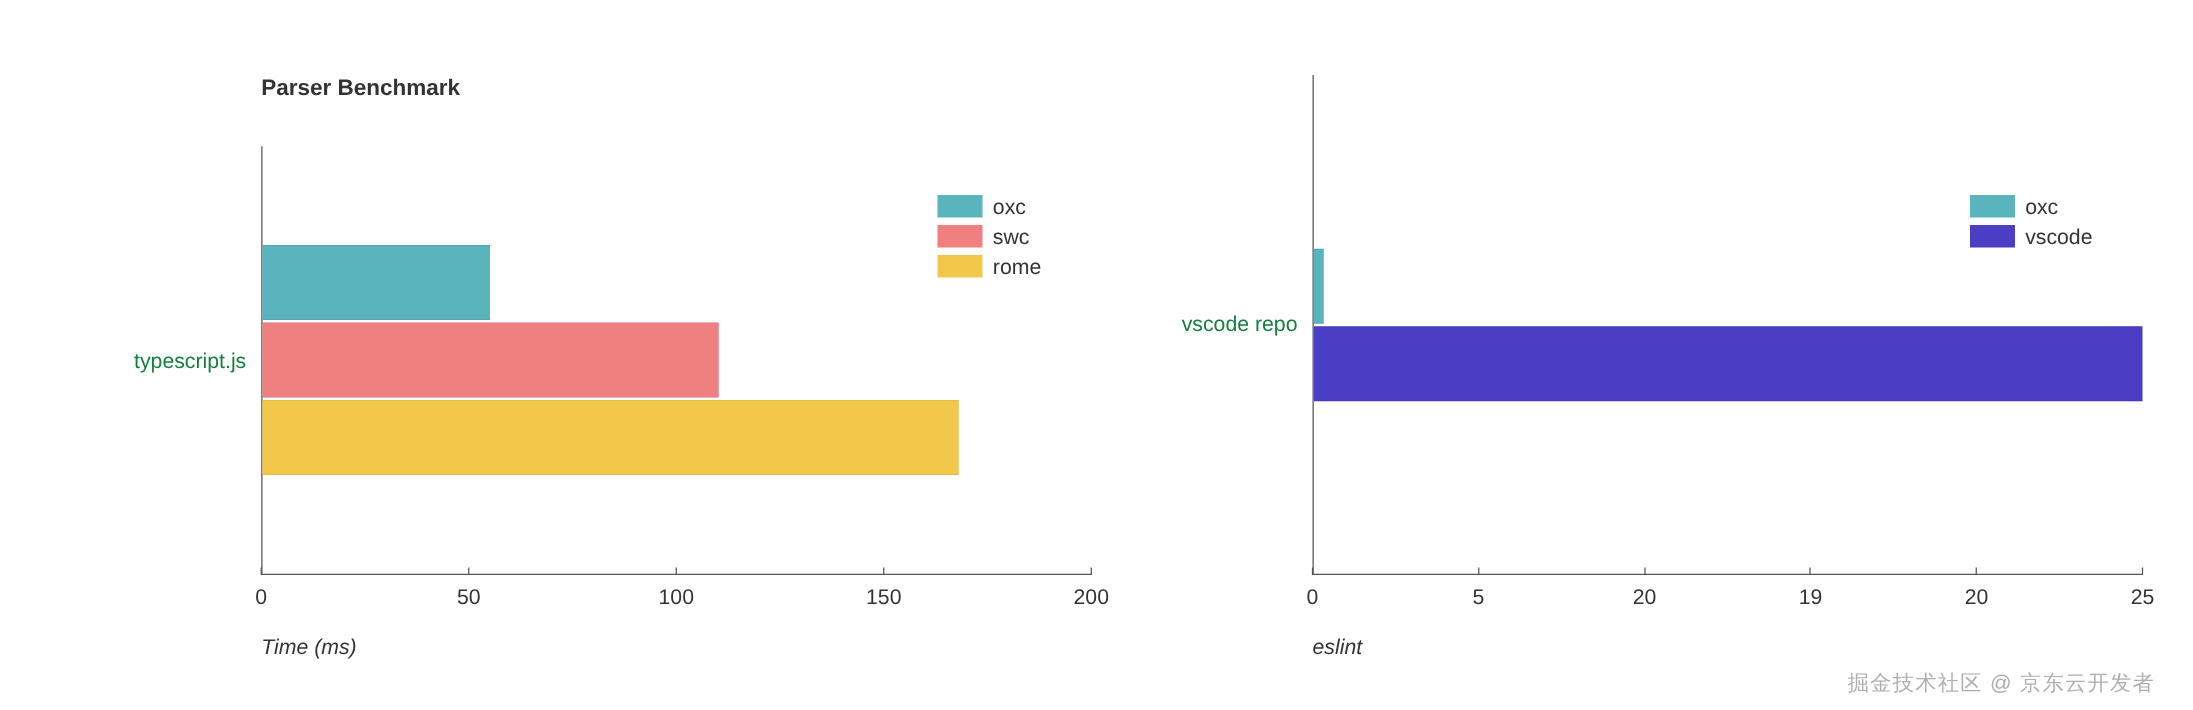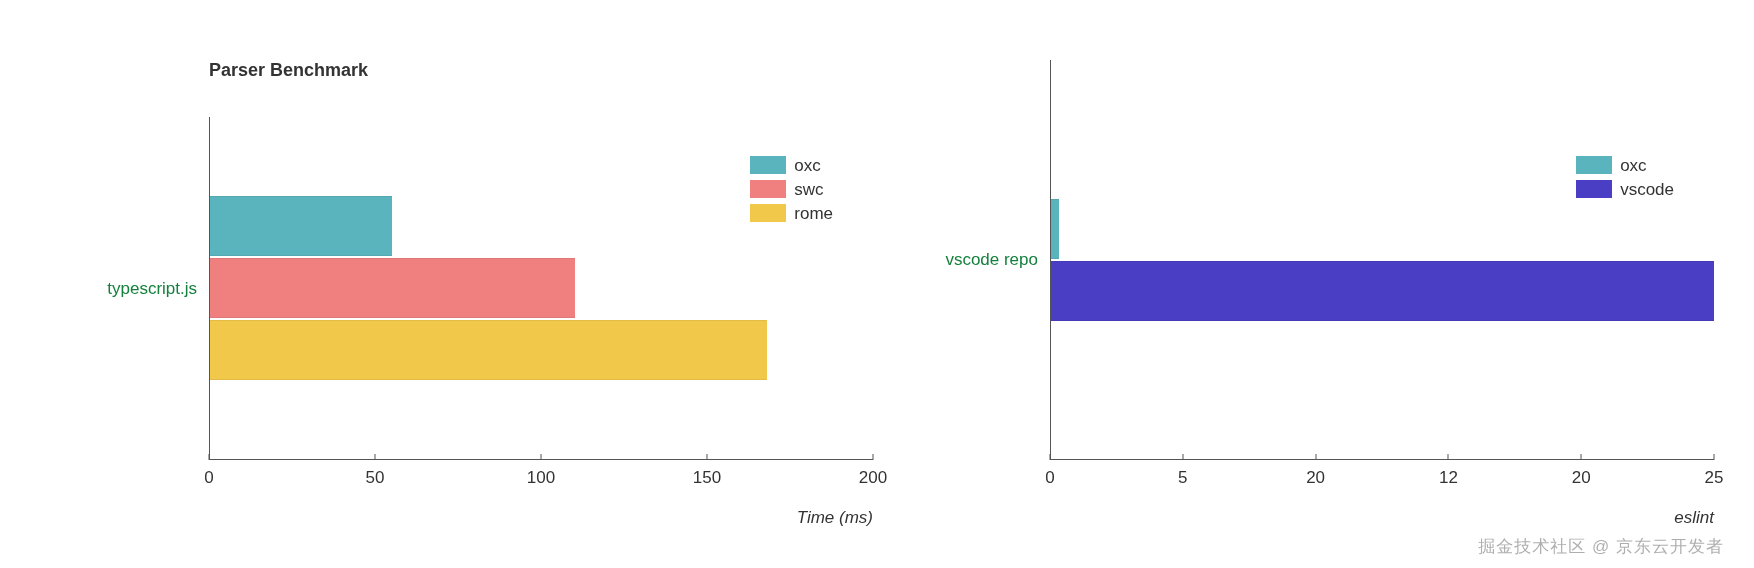--- a/index.html
+++ b/index.html
@@ -88,21 +88,21 @@
       height: 6px;
       background: #555;
       transform: translateX(-50%);
     }
     .xlabel-row {
       display: flex;
       margin-top: 8px;
     }
     .xlabel {
       flex: 1;
-      text-align: right;
+      text-align: left;
       font-style: italic;
       font-size: 17px;
       color: #333;
       margin-left: 145px;
     }
     .legend {
       position: absolute;
       top: 96px;
       right: 40px;
       display: flex;
@@ -196,21 +196,21 @@
       <div class="xaxis-row">
         <div class="xaxis-spacer"></div>
         <div class="xaxis">
           <div class="tick-line" style="left: 0%;"></div>
           <div class="tick" style="left: 0%; top: 8px;">0</div>
           <div class="tick-line" style="left: 20%;"></div>
           <div class="tick" style="left: 20%; top: 8px;">5</div>
           <div class="tick-line" style="left: 40%;"></div>
           <div class="tick" style="left: 40%; top: 8px;">20</div>
           <div class="tick-line" style="left: 60%;"></div>
-          <div class="tick" style="left: 60%; top: 8px;">12</div>
+          <div class="tick" style="left: 60%; top: 8px;">19</div>
           <div class="tick-line" style="left: 80%;"></div>
           <div class="tick" style="left: 80%; top: 8px;">20</div>
           <div class="tick-line" style="left: 100%;"></div>
           <div class="tick" style="left: 100%; top: 8px;">25</div>
         </div>
       </div>
       <div class="xlabel-row">
         <div class="xlabel">eslint</div>
       </div>
       <div class="legend">

